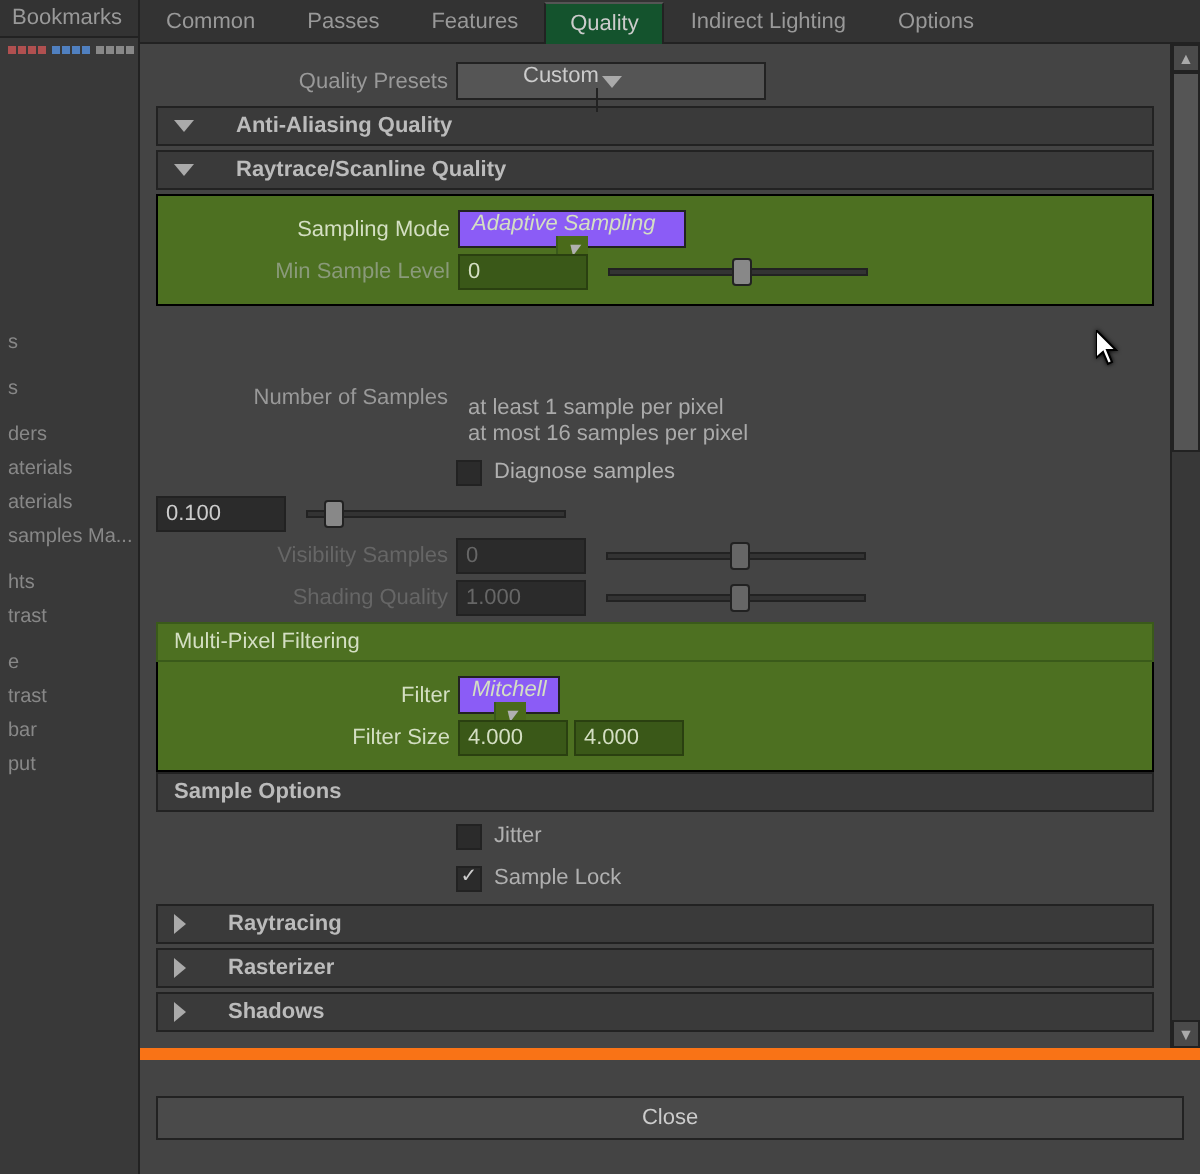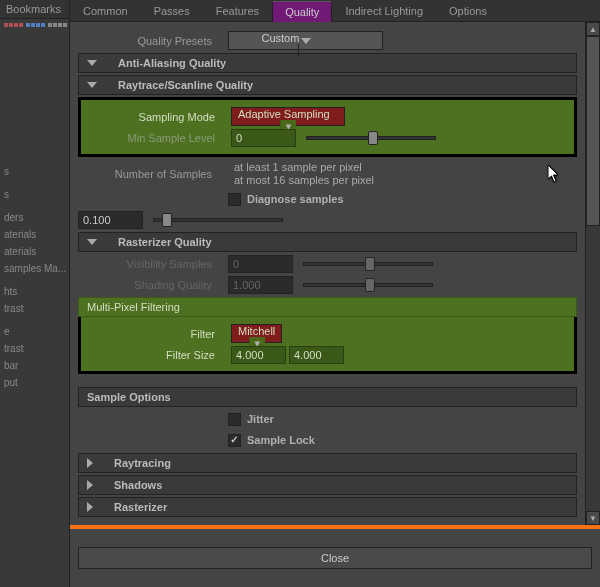--- a/index.html
+++ b/index.html
@@ -10,56 +10,56 @@
   .bm-tools { padding: 4px; display: flex; gap: 3px; }
   .bm-grid { display: inline-flex; gap: 1px; }
   .bm-grid span { width: 4px; height: 4px; background: #b05050; display: inline-block; }
   .bm-grid.b span { background: #5080c0; }
   .bm-grid.g span { background: #888; }
   .bm-list { flex: 1; overflow: hidden; padding-top: 120px; }
   .bm-item { padding: 3px 4px; color: #888; font-size: 10px; white-space: nowrap; overflow: hidden; text-overflow: clip; }
   .main { flex: 1; display: flex; flex-direction: column; background: #444; }
   .tabs { display: flex; background: #333; border-bottom: 1px solid #222; height: 22px; }
   .tab { padding: 4px 12px; color: #999; cursor: pointer; border: 1px solid transparent; border-bottom: none; position: relative; }
-  .tab.active { background: #701a75; border-color: #222; color: #ccc; top: 1px; border-top: 1px solid #555; }
+  .tab.active { background: #14532d; border-color: #222; color: #ccc; top: 1px; border-top: 1px solid #555; }
   .content-wrap { flex: 1; display: flex; }
   .content { flex: 1; padding: 6px 8px; overflow-y: auto; }
   .vscroll { width: 15px; background: #3a3a3a; display: flex; flex-direction: column; border-left: 1px solid #222; }
   .sc-arrow { height: 14px; background: #4a4a4a; border: 1px solid #222; display:flex; align-items:center; justify-content:center; }
   .sc-track { flex: 1; background: #383838; }
   .sc-thumb { height: 40%; background: #555; border: 1px solid #222; margin-top: 0; }
   .group { margin-bottom: 4px; }
   .header { background: #3a3a3a; border: 1px solid #222; padding: 3px 8px; display: flex; align-items: center; gap: 21px; cursor: pointer; margin-bottom: 2px; }
   .header.sub { margin-left: 0px; }
   .header .tri { width: 0; height: 0; display: inline-block; }
   .tri.down { border-left: 5px solid transparent; border-right: 5px solid transparent; border-top: 6px solid #aaa; }
   .tri.right { border-top: 5px solid transparent; border-bottom: 5px solid transparent; border-left: 6px solid #aaa; }
   .header .title { font-weight: bold; color: #bbb; }
   .row { display: flex; align-items: center; margin: 3px 0; min-height: 18px; }
-  .row .lbl { width: 150px; text-align: right; padding-right: 16px; color: #999; }
+  .row .lbl { width: 150px; text-align: right; padding-right: 4px; color: #999; }
   .row .lbl.dim { color: #666; }
   .row .lbl.hl { color: #d4dfc3; }
   .field-input { width: 65px; height: 18px; background: #2b2b2b; border: 1px solid #222; color: #ccc; padding: 0 4px; }
   .field-input.wide { width: 55px; margin-right: 3px; }
   .dropdown { display: inline-flex; align-items: center; background: #555; height: 19px; border: 1px solid #222; flex-direction: column; }
   .dropdown .dd-text { padding: 0 6px; min-width: 100px; color: #ccc; }
   .dropdown .dd-arrow { width: 16px; text-align: center; border-left: 1px solid #222; }
-  .dropdown.green { background: #7f1d1d; }
+  .dropdown.green { background: #8b5cf6; font-style: italic; }
   .dropdown.green .dd-text { color: #d4dfc3; }
   .dropdown.green .dd-arrow { border-left-color: #3a5a1a; background: #4a6a1a; }
   .slider { flex: 1; height: 4px; background: #333; margin: 0 10px; position: relative; max-width: 130px; border:1px solid #222; }
   .slider .knob { position: absolute; width: 10px; height: 14px; background: #888; border: 1px solid #222; top: -6px; border-radius: 2px; }
-  .info-text { color: #aaa; font-size: 11px; line-height: 13px; padding-left: 6px; }
-  .chk { display: inline-flex; align-items: center; gap: 6px; font-weight: bold; }
+  .info-text { color: #aaa; font-size: 11px; line-height: 13px; padding-left: 6px; margin-top: 25px; }
+  .chk { display: inline-flex; align-items: center; gap: 6px; }
   .chk-box { width: 13px; height: 13px; background: #2b2b2b; border: 1px solid #222; display: inline-flex; align-items: center; justify-content: center; }
   .chk-box.on::after { content: "✓"; color: #ccc; font-size: 10px; line-height: 1; }
-  .hl-box { background: #4d7021; padding: 4px 0; border: 3px solid #000000; margin-bottom: 4px; }
+  .hl-box { background: #4d7021; padding: 4px 0; border: 1px solid #000000; margin-bottom: 20px; }
   .hl-box .field-input { background: #3a5818; border-color: #2a4010; color: #d4dfc3; }
   .sub-header { background: #4d7021; border: 1px solid #3a5a1a; padding: 3px 8px; font-weight: normal; color: #d4dfc3; }
-  .footer { padding: 18px 8px; border-top: 4px solid #f97316; }
+  .footer { padding: 18px 8px; border-top: 6px solid #f97316; }
   .close-btn { width: 100%; height: 22px; background: #4a4a4a; border: 1px solid #222; color: #ccc; cursor: pointer; }
   .cursor { position: absolute; left: 548px; top: 165px; width: 16px; height: 20px; pointer-events: none; }
   .cursor svg { filter: drop-shadow(0 0 1px black); }
   .arrow-glyph { font-size: 8px; color: #aaa; }
 </style>
 </head>
 <body>
 
 <div class="root">
 
@@ -170,24 +170,20 @@
               <span>Diagnose samples</span>
             </label>
           </div>
           <div class="row">
             <input class="field-input" value="0.100" style="">
             <div class="slider">
                 <div class="knob" style="left:6%"></div>
               </div>
           </div>
 
-          <div class="header sub">
-            <span class="tri down"></span>
-            <span class="title">Rasterizer Quality</span>
-          </div>
           <div class="row">
             <span class="lbl dim">Visibility Samples</span>
             <input class="field-input" style="color: rgb(102, 102, 102);" disabled="" value="0">
             <div class="slider">
                 <div class="knob" style="left:48%; background:#666"></div>
               </div>
           </div>
           <div class="row">
             <span class="lbl dim">Shading Quality</span>
             <input class="field-input" style="color: rgb(102, 102, 102);" disabled="" value="1.000">
@@ -207,21 +203,21 @@
                 </div>
               </div>
               <div class="row">
                 <span class="lbl hl">Filter Size</span>
                 <input class="field-input wide" value="4.000" style="">
                 <input class="field-input wide" value="4.000" style="">
               </div>
             </div>
           </div>
 
-          <div class="header sub" style="margin-top:13px">
+          <div class="header sub" style="margin-top:0">
             <span class="title">Sample Options</span>
           </div>
           <div class="row">
             <span class="lbl"></span>
             <label class="chk">
               <span class="chk-box"></span>
               <span>Jitter</span>
             </label>
           </div>
           <div class="row">
@@ -232,25 +228,25 @@
             </label>
           </div>
         </div>
 
         <div class="header">
           <span class="tri right"></span>
           <span class="title">Raytracing</span>
         </div>
         <div class="header">
           <span class="tri right"></span>
-          <span class="title">Shadows</span>
+          <span class="title">Rasterizer</span>
         </div>
         <div class="header">
           <span class="tri right"></span>
-          <span class="title">Rasterizer</span>
+          <span class="title">Shadows</span>
         </div>
 
       </div>
 
       <div class="vscroll">
         <div class="sc-arrow">
             <span class="arrow-glyph">▲</span>
           </div>
         <div class="sc-track">
             <div class="sc-thumb"></div>

